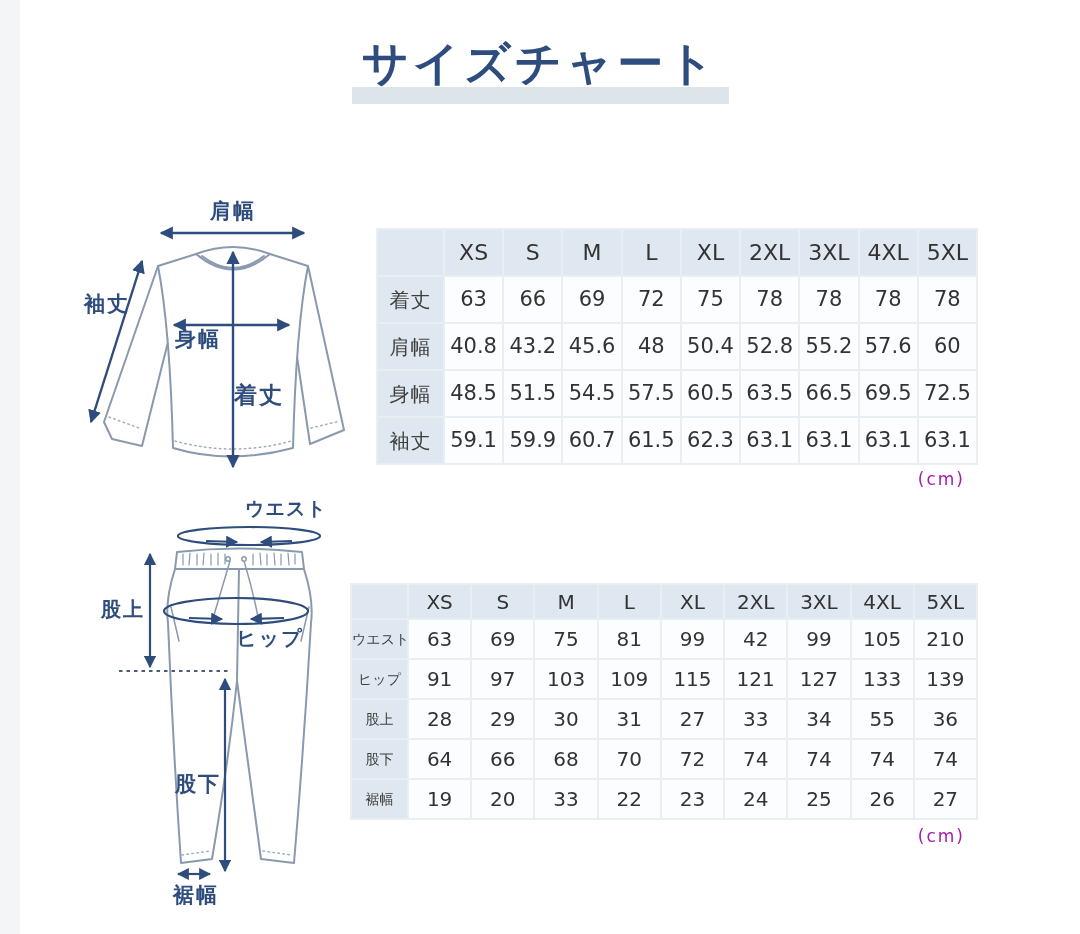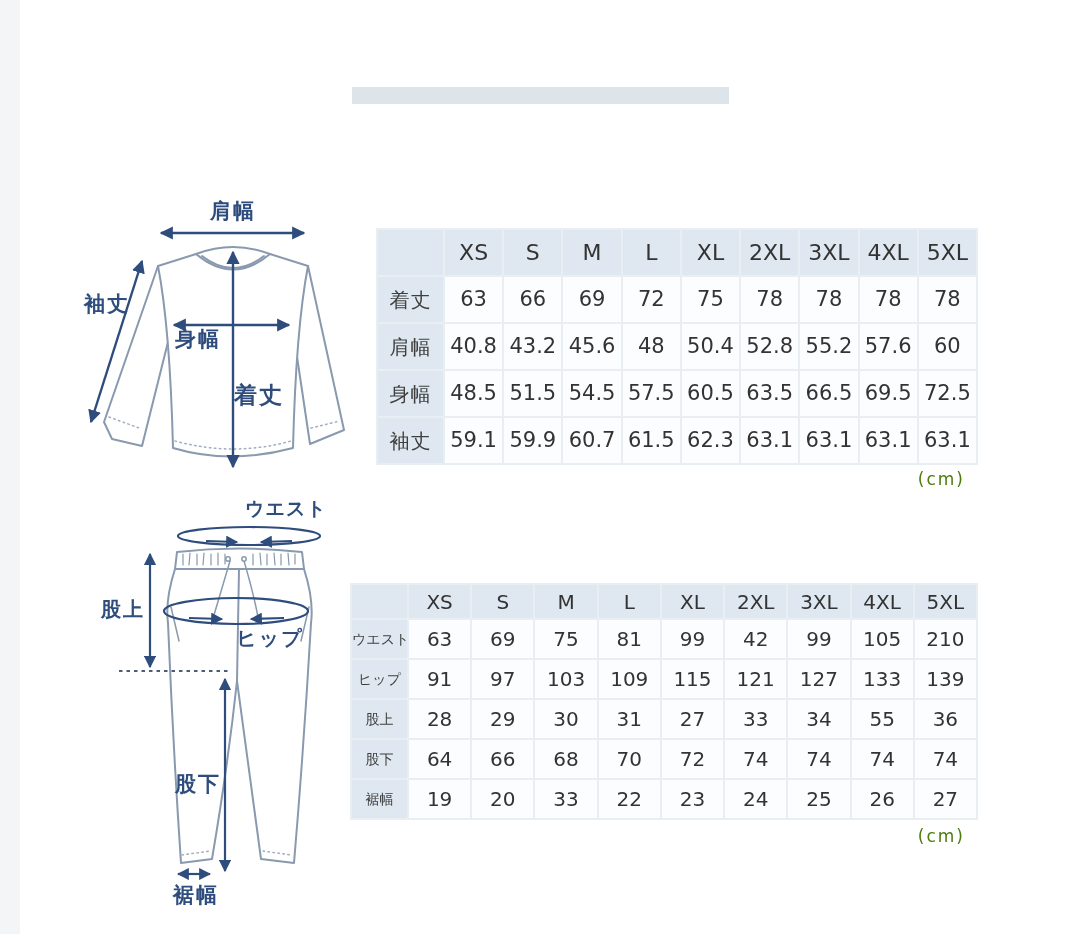--- a/index.html
+++ b/index.html
@@ -29,37 +29,38 @@
   #tops-table th.row-label { font-size:20px; color:#3f3f3f; letter-spacing:1px; }
   #tops-table td { font-size:21px; }
 
   #bottoms-table { left:337px; top:583px; width:628px; }
   #bottoms-table thead tr { height:35px; }
   #bottoms-table tbody tr { height:40px; }
   #bottoms-table th.size-col-header { font-size:20px; color:#333; }
   #bottoms-table th.row-label { font-size:14px; color:#3f3f3f; }
   #bottoms-table td { font-size:20px; }
 
-  .unit-label { position:absolute; width:110px; text-align:right; font-size:17px; color:#4d7c0f; letter-spacing:2px; }
+  .unit-label { position:absolute; width:110px; text-align:right; font-size:17px; color:#a21caf; letter-spacing:2px; }
   #unit-top { left:855px; top:469px; }
   #unit-bottom { left:855px; top:826px; }
 
   .diagram { position:absolute; }
   #shirt-svg { left:60px; top:188px; }
   #pants-svg { left:85px; top:495px; }
   .diag-label { font-weight:bold; fill:#2e4d7d; font-family:"DejaVu Sans","Liberation Sans",sans-serif; }
 </style>
 </head>
 <body>
 
 <div class="canvas">
 
   <div class="edge-strip"></div>
 
   <div class="title-underline"></div>
+  <div class="page-title">サイズチャート</div>
 
   <svg id="shirt-svg" class="diagram" width="310" height="300" viewBox="0 0 310 300" xmlns="http://www.w3.org/2000/svg">
     <defs>
       <marker id="ahs" viewBox="0 0 10 10" refX="9" refY="5" markerWidth="5.5" markerHeight="5.5" orient="auto-start-reverse">
         <path d="M0,0 L10,5 L0,10 Z" fill="#2e4d7d"></path>
       </marker>
     </defs>
 
     <g stroke="#8999ae" stroke-width="2" fill="#ffffff" stroke-linejoin="round" stroke-linecap="round">
       <path d="M98,78 L44,234 L52,251 L82,258 L114,130 Z"></path>

